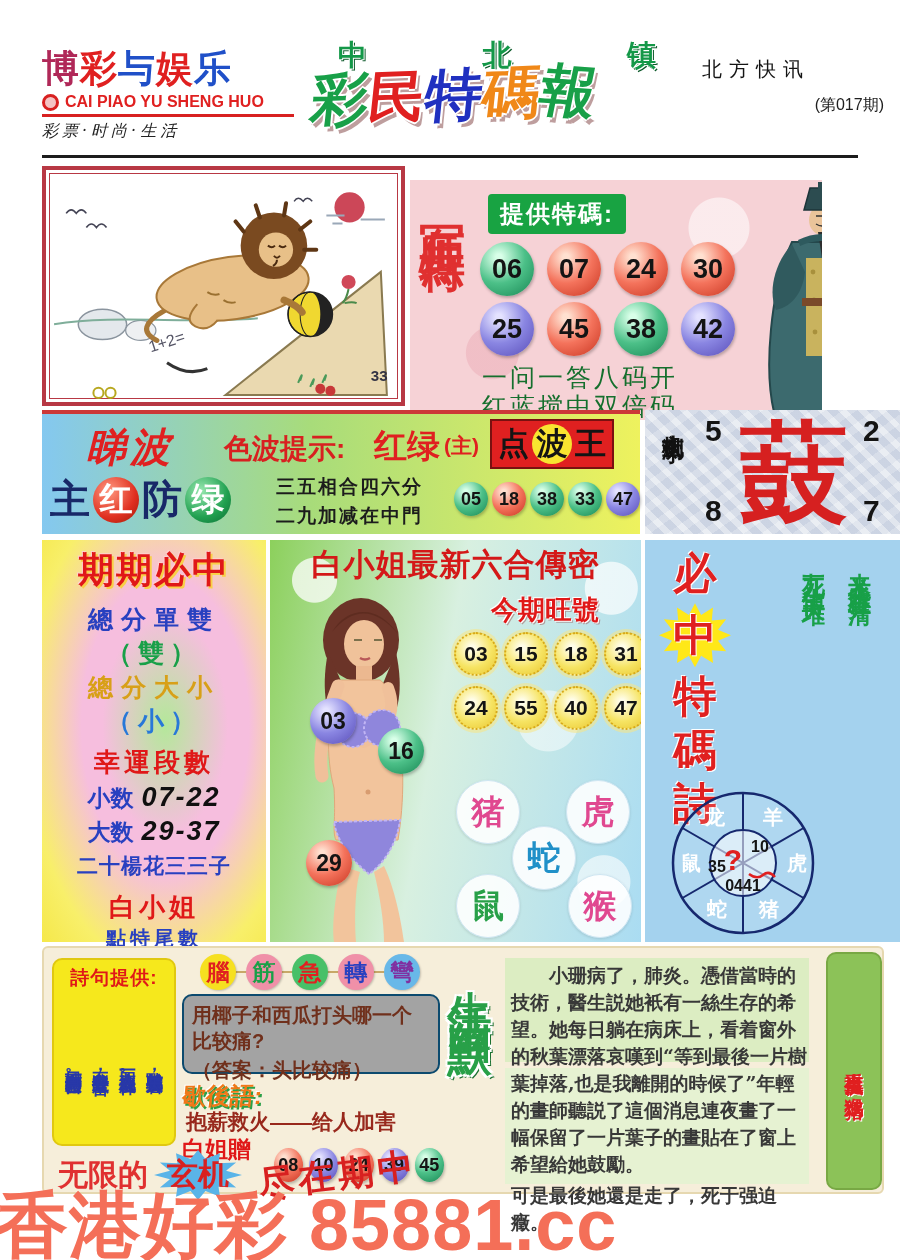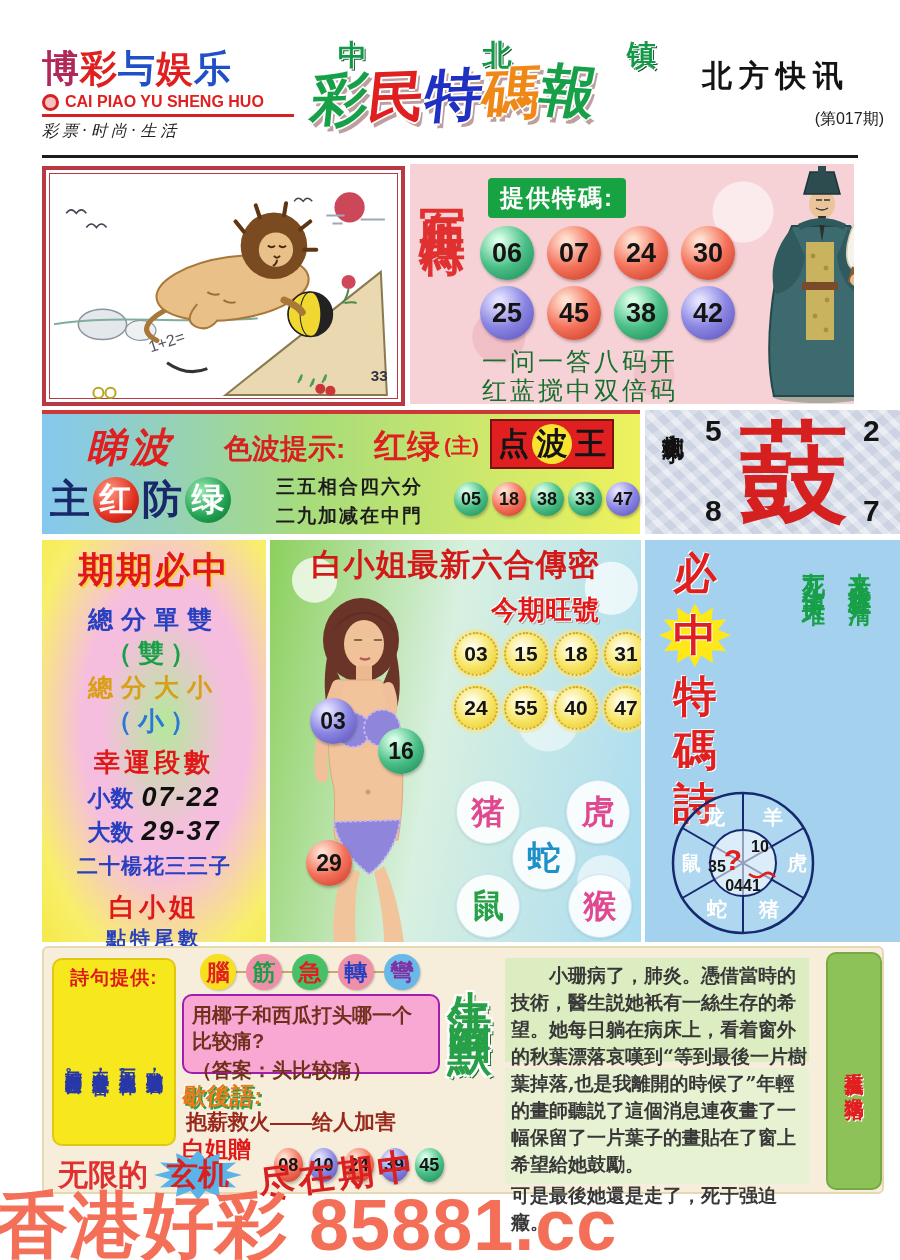--- a/index.html
+++ b/index.html
@@ -16,31 +16,31 @@
              padding-bottom:3px;display:flex;align-items:center;gap:6px;width:252px;}
   .dot{width:11px;height:11px;border-radius:50%;border:3px solid #d82020;background:#f4c4c4;display:inline-block;}
   .brand-tagline{margin-top:4px;font-size:16px;font-style:italic;letter-spacing:4px;color:#222;font-family:"DejaVu Serif",serif;}
   .masthead{left:312px;top:36px;width:370px;}
   .masthead-small{display:flex;justify-content:space-between;padding:0 26px;font-size:29px;font-weight:900;color:#149848;
                   margin-bottom:-14px;text-shadow:-1px -1px 0 #fff,1px 1px 0 #fff,2px 2px 0 #0a5828;}
   .masthead-main{display:flex;font-size:57px;font-weight:900;transform:skewX(-8deg) rotate(-2deg);line-height:1.1;}
   .masthead-main span{text-shadow:-2px 0 #fff,0 -2px #fff,2px 0 #fff,0 2px #fff,4px 5px 0 rgba(110,40,40,.45);}
   .m0{color:#18a048;} .m1{color:#e02020;} .m2{color:#2030c0;} .m3{color:#f08818;} .m4{color:#18a048;transform:rotate(6deg);}
   .issue{left:702px;top:56px;width:186px;}
-  .region{font-size:30px;font-weight:700;letter-spacing:7px;color:#141414;font-family:"DejaVu Serif",serif;}
+  .region{font-size:20px;font-weight:400;letter-spacing:7px;color:#141414;font-family:"DejaVu Serif",serif;}
   .issue-no{font-size:16px;margin-top:12px;text-align:right;color:#202020;padding-right:4px;}
   .hdr-rule{left:42px;top:155px;width:816px;height:3px;background:#1c1c1c;}
 
   
   .lion-box{left:42px;top:166px;width:363px;height:240px;background:#fff;border:4px solid #b83844;
             box-shadow:inset 0 0 0 3px #fff,inset 0 0 0 4px #b83844;box-sizing:border-box;}
   .lion-box svg{width:100%;height:100%;display:block;}
 
   
-  .strategist{left:410px;top:164px;width:444px;height:240px;overflow:hidden;
+  .strategist{left:410px;top:180px;width:412px;height:240px;overflow:hidden;
     background:radial-gradient(circle at 75% 20%,rgba(255,255,255,.55) 0 30px,transparent 31px),
                radial-gradient(circle at 20% 72%,rgba(236,176,186,.55) 0 26px,transparent 27px),
                radial-gradient(circle at 55% 88%,rgba(236,176,186,.45) 0 20px,transparent 21px),
                #f6d2d6;}
   .s-title{left:10px;top:8px;height:228px;font-size:46px;font-weight:900;color:#e03030;letter-spacing:7px;line-height:1;font-family:"DejaVu Serif",serif;}
   .offer{left:78px;top:14px;background:#18a342;color:#fff;font-size:24px;font-weight:800;padding:4px 12px;border-radius:4px;letter-spacing:2px;}
   .srow{left:70px;display:flex;gap:13px;}
   .srow1{top:62px;} .srow2{top:122px;}
   .slines{left:72px;top:184px;color:#156f2d;font-weight:400;font-size:25px;letter-spacing:3px;line-height:1.15;font-family:"DejaVu Serif",serif;}
   .figure{left:330px;top:0;width:160px;height:240px;}
@@ -141,21 +141,21 @@
   .v-title{color:#e01818;font-weight:900;font-size:19px;letter-spacing:1px;}
   .v-cols{margin-top:4px;height:150px;writing-mode:vertical-rl;text-orientation:upright;display:inline-block;}
   .v-cols div{font-size:17px;font-weight:800;color:#2838a8;letter-spacing:1px;line-height:27px;font-family:"DejaVu Serif",serif;}
   .riddle{position:absolute;left:138px;top:0;width:262px;height:248px;}
   .circles{position:absolute;left:18px;top:6px;display:flex;gap:10px;align-items:center;
            background:linear-gradient(#c8a868,#c8a868) 0 50%/100% 2px no-repeat;}
   .cc{width:36px;height:36px;border-radius:50%;display:flex;align-items:center;justify-content:center;font-size:23px;font-weight:900;
       box-shadow:1px 1px 2px rgba(0,0,0,.2);}
   .cc0{background:#f6e020;color:#e02020;} .cc1{background:#f090a8;color:#18a048;} .cc2{background:#48c068;color:#e02020;}
   .cc3{background:#f090a8;color:#2840c0;} .cc4{background:#68b8e8;color:#8030a0;}
-  .rbox{position:absolute;left:0;top:46px;width:258px;height:80px;background:#f9a8d4;border:2px solid #a21caf;border-radius:10px;
+  .rbox{position:absolute;left:0;top:46px;width:258px;height:80px;background:#a3a3a3;border:2px solid #0c4a6e;border-radius:10px;
         box-sizing:border-box;padding:6px 8px;font-size:20px;font-weight:800;color:#70301c;line-height:1.3;}
   .r-answer{margin-top:3px;}
   .xhy-label{position:absolute;left:0;top:132px;font-size:24px;font-weight:900;color:#f07818;transform:skewX(-6deg);
              text-shadow:2px 2px 0 #2aa048,-1px -1px 0 #fff;}
   .xhy-text{position:absolute;left:4px;top:160px;font-size:21px;font-weight:800;color:#98281c;}
   .gift{position:absolute;left:0;top:186px;display:flex;align-items:center;gap:6px;}
   .g-label{font-size:23px;font-weight:900;color:#e01818;}
   .slogan{position:absolute;left:14px;top:202px;display:flex;align-items:center;}
   .sg1{font-size:30px;font-weight:900;color:#e03030;font-family:"DejaVu Serif",serif;}
   .sg-burst{width:88px;height:50px;display:flex;align-items:center;justify-content:center;background:#5ab4e8;margin:0 6px;

